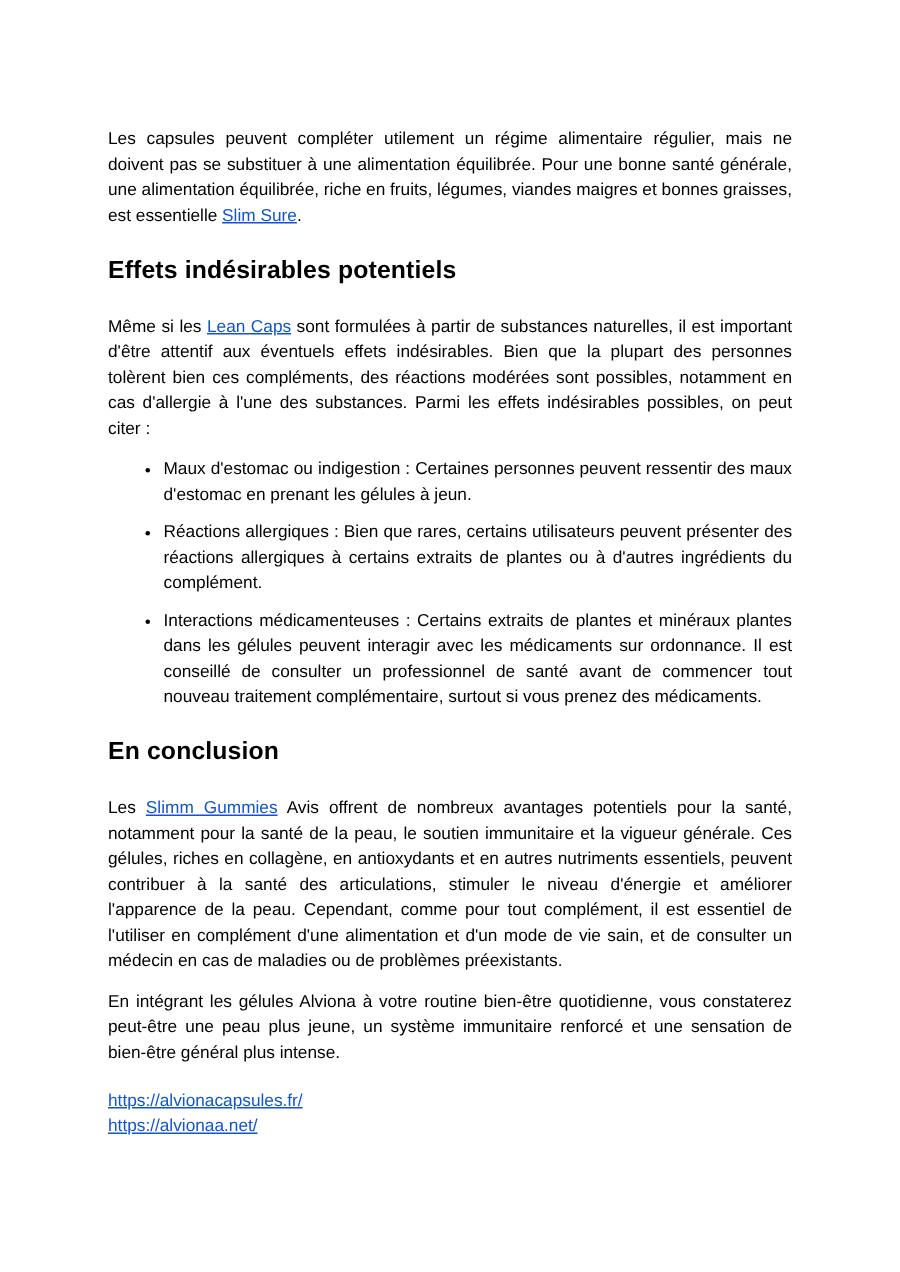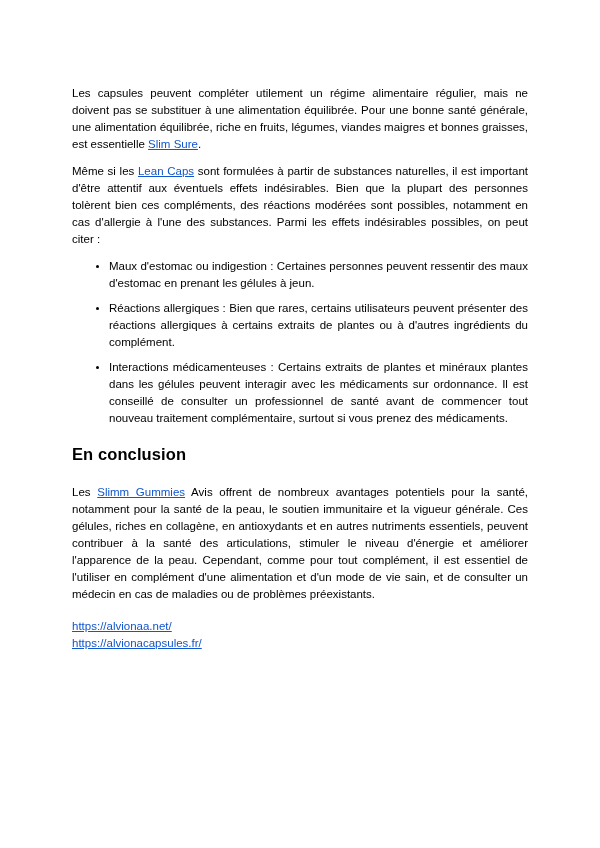--- a/index.html
+++ b/index.html
@@ -63,26 +63,28 @@
   .link-line {
     line-height: 17px;
   }
 </style>
 </head>
 <body>
 
 <div class="page">
   <div class="content">
       <p><span>Les capsules peuvent compléter utilement un régime alimentaire régulier, mais ne doivent pas se substituer à une alimentation équilibrée. Pour une bonne santé générale, une alimentation équilibrée, riche en fruits, légumes, viandes maigres et bonnes graisses, est essentielle </span><a class="link" href="#">Slim Sure</a><span>.</span></p>
+      <h2><span>Effets indésirables potentiels</span></h2>
       <p><span>Même si les </span><a class="link" href="#">Lean Caps</a><span> sont formulées à partir de substances naturelles, il est important d'être attentif aux éventuels effets indésirables. Bien que la plupart des personnes tolèrent bien ces compléments, des réactions modérées sont possibles, notamment en cas d'allergie à l'une des substances. Parmi les effets indésirables possibles, on peut citer :</span></p>
       <ul>
         <li><span class="bold">Maux d'estomac ou indigestion</span><span> : Certaines personnes peuvent ressentir des maux d'estomac en prenant les gélules à jeun.</span></li>
         <li><span class="bold">Réactions allergiques</span><span> : Bien que rares, certains utilisateurs peuvent présenter des réactions allergiques à certains extraits de plantes ou à d'autres ingrédients du complément.</span></li>
         <li><span class="bold">Interactions médicamenteuses</span><span> : Certains extraits de plantes et minéraux plantes dans les gélules peuvent interagir avec les médicaments sur ordonnance. Il est conseillé de consulter un professionnel de santé avant de commencer tout nouveau traitement complémentaire, surtout si vous prenez des médicaments.</span></li>
       </ul>
       <h2><span>En conclusion</span></h2>
       <p><span>Les </span><a class="link" href="#">Slimm Gummies</a><span> Avis offrent de nombreux avantages potentiels pour la santé, notamment pour la santé de la peau, le soutien immunitaire et la vigueur générale. Ces gélules, riches en collagène, en antioxydants et en autres nutriments essentiels, peuvent contribuer à la santé des articulations, stimuler le niveau d'énergie et améliorer l'apparence de la peau. Cependant, comme pour tout complément, il est essentiel de l'utiliser en complément d'une alimentation et d'un mode de vie sain, et de consulter un médecin en cas de maladies ou de problèmes préexistants.</span></p>
+      <p><span>En intégrant les gélules Alviona à votre routine bien-être quotidienne, vous constaterez peut-être une peau plus jeune, un système immunitaire renforcé et une sensation de bien-être général plus intense.</span></p>
       <div class="links-block">
+        <div class="link-line"><a class="link" href="#">https://alvionacapsules.fr/</a></div>
         <div class="link-line"><a class="link" href="#">https://alvionaa.net/</a></div>
-        <div class="link-line"><a class="link" href="#">https://alvionacapsules.fr/</a></div>
       </div>
     </div>
 </div>
 
 </body></html>

